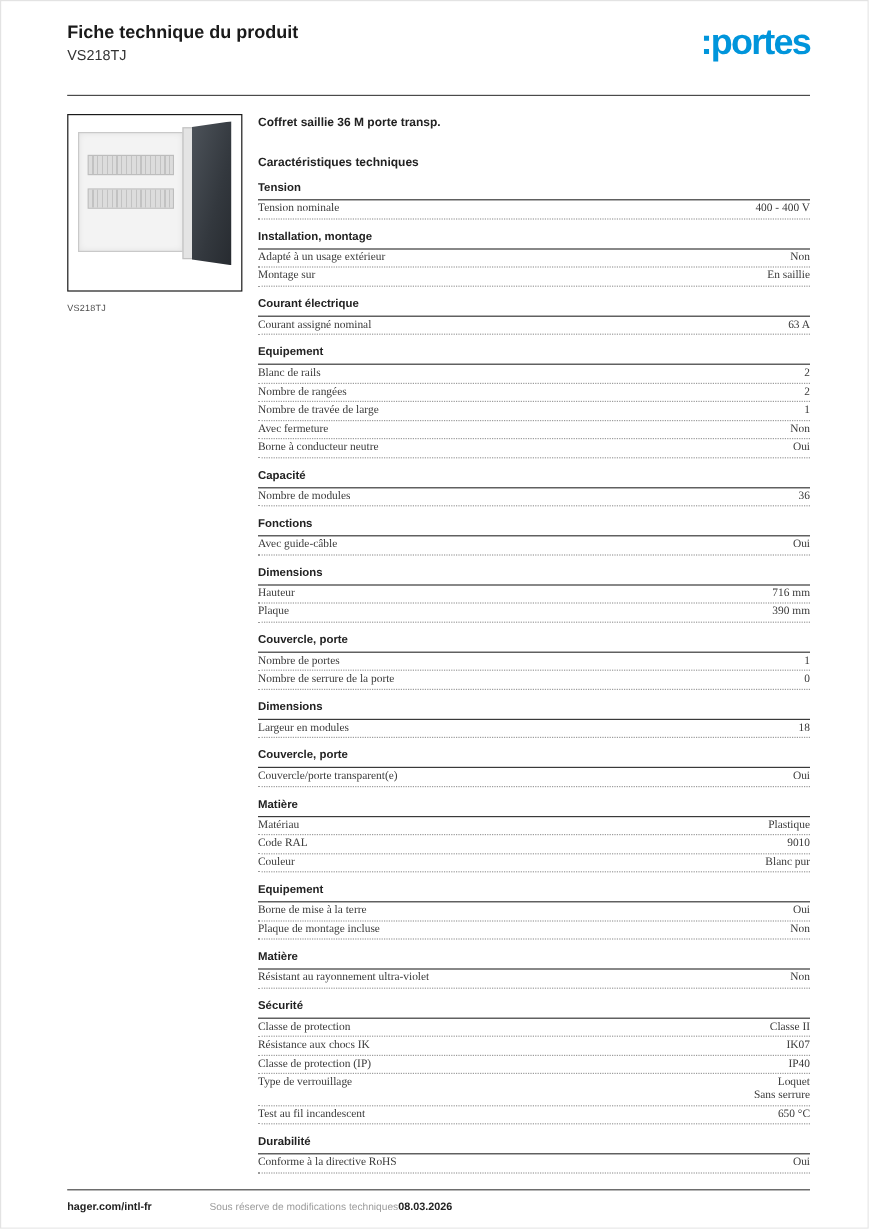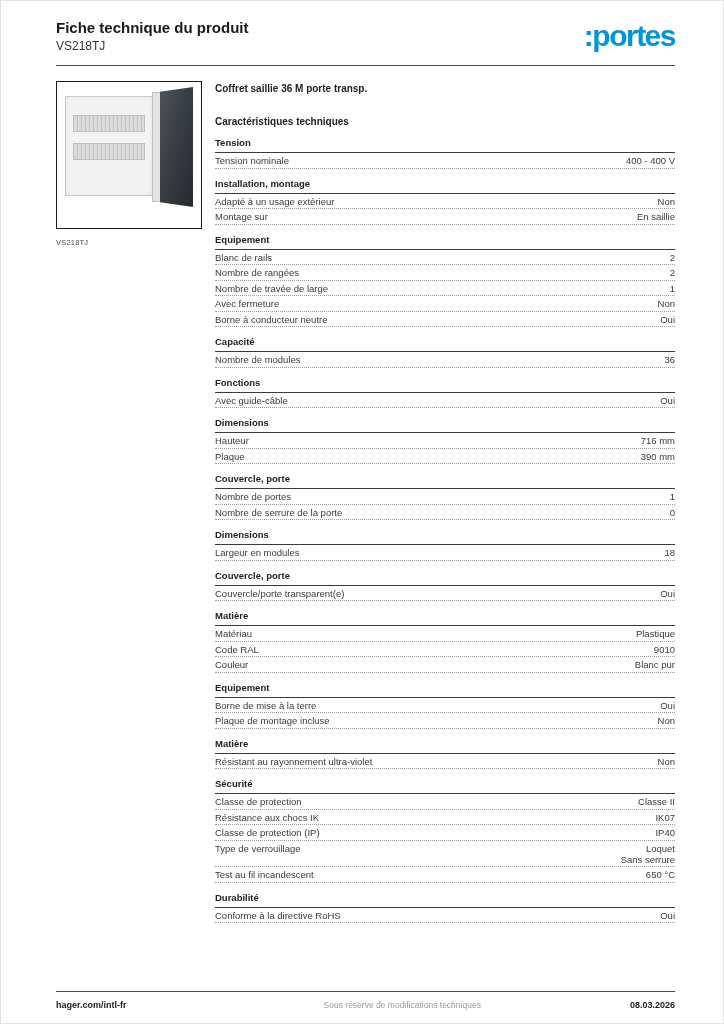--- a/index.html
+++ b/index.html
@@ -14,21 +14,21 @@
     color: #333;
     padding: 18px 48px 0 55px;
     overflow: hidden;
   }
 
   
   .header {
     display: flex;
     justify-content: space-between;
     align-items: flex-start;
-    padding-bottom: 12px;
+    padding-bottom: 26px;
     border-bottom: 1px solid #4a4a4a;
   }
   .doc-title {
     font-size: 15px;
     font-weight: bold;
     color: #1a1a1a;
     line-height: 17px;
   }
   .doc-subtitle {
     font-size: 12px;
@@ -125,38 +125,39 @@
   }
   .spec-row {
     display: flex;
     justify-content: space-between;
     align-items: flex-start;
     border-bottom: 1px dotted #9b9b9b;
     padding: 2px 0 1.5px;
     font-size: 9.5px;
     line-height: 11px;
     color: #3a3a3a;
+    font-family: Liberation Serif, serif;
   }
   .spec-label { white-space: nowrap; }
   .spec-value {
     text-align: right;
     white-space: pre-line;
     margin-left: 12px;
   }
 
   
   .footer {
     position: absolute;
     left: 55px;
     right: 48px;
     bottom: 13px;
     border-top: 1px solid #4a4a4a;
     padding-top: 8px;
     display: flex;
-    justify-content: space-between;
+    justify-content: flex-start;
     align-items: baseline;
   }
   .footer-left, .footer-right {
     font-size: 9px;
     font-weight: bold;
     color: #222;
   }
   .footer-center {
     font-size: 8.5px;
     color: #9b9b9b;
@@ -206,20 +207,27 @@
             <div class="spec-row">
               <span class="spec-label">Adapté à un usage extérieur</span>
               <span class="spec-value">Non</span>
             </div>
             <div class="spec-row">
               <span class="spec-label">Montage sur</span>
               <span class="spec-value">En saillie</span>
             </div>
           </section>
           <section class="spec-section">
+            <div class="spec-section-title">Courant électrique</div>
+            <div class="spec-row">
+              <span class="spec-label">Courant assigné nominal</span>
+              <span class="spec-value">63 A</span>
+            </div>
+          </section>
+          <section class="spec-section">
             <div class="spec-section-title">Equipement</div>
             <div class="spec-row">
               <span class="spec-label">Blanc de rails</span>
               <span class="spec-value">2</span>
             </div>
             <div class="spec-row">
               <span class="spec-label">Nombre de rangées</span>
               <span class="spec-value">2</span>
             </div>
             <div class="spec-row">

